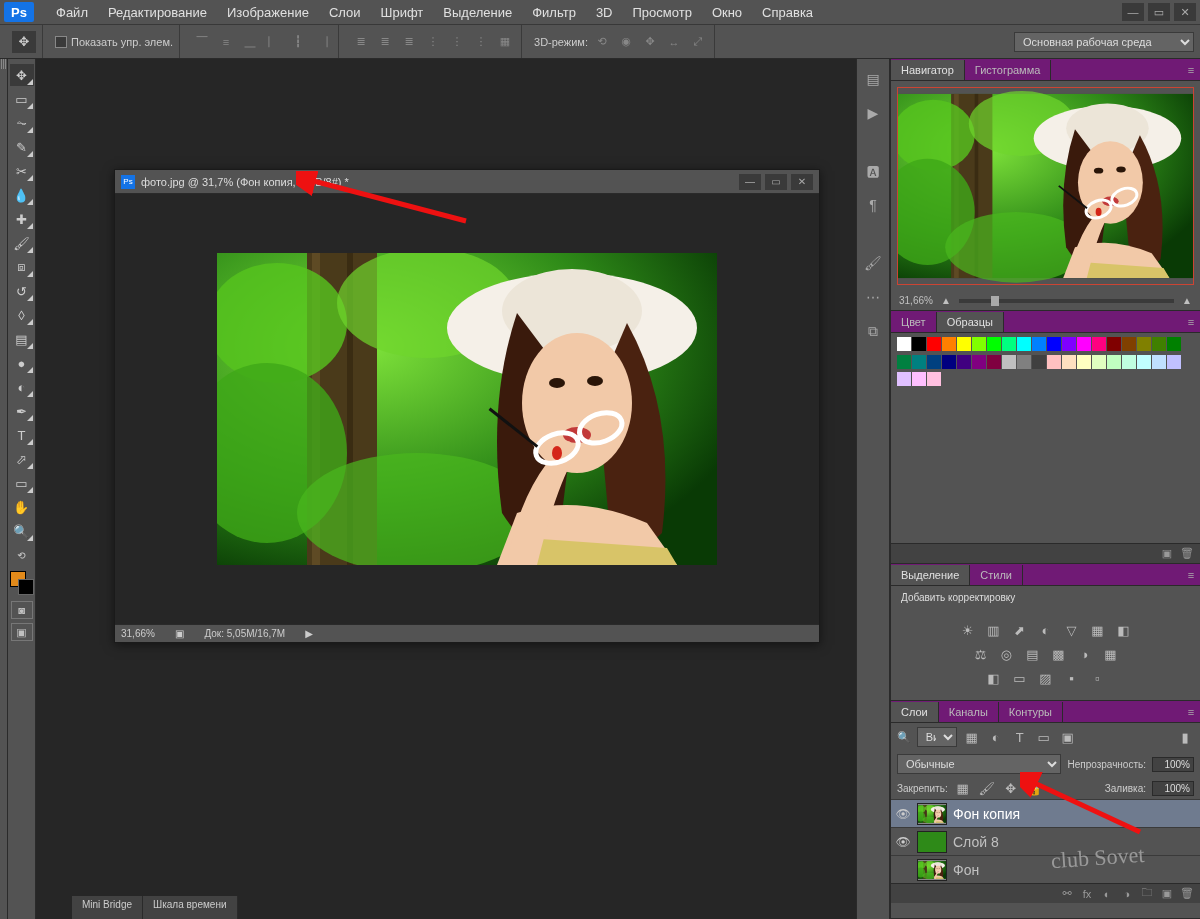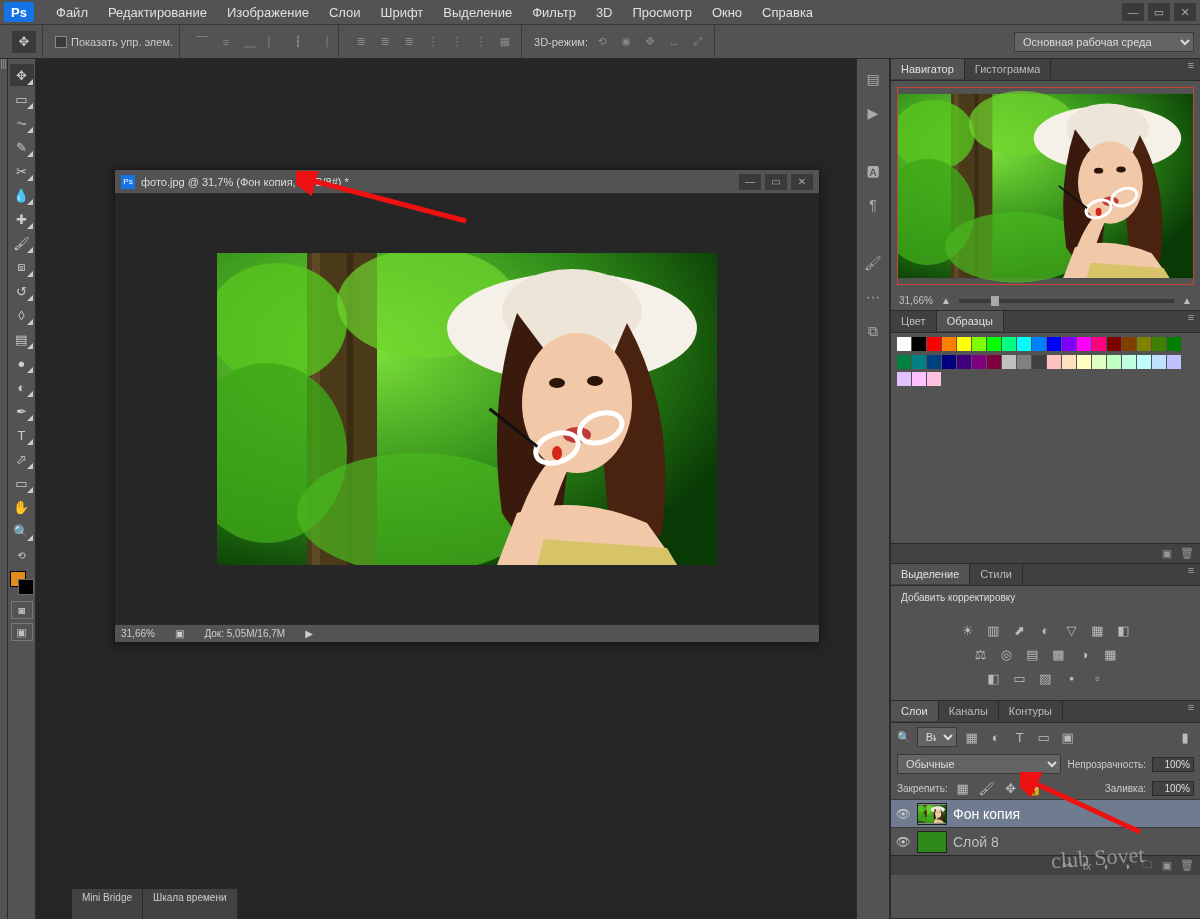--- a/index.html
+++ b/index.html
@@ -48,21 +48,21 @@
 .photo { width: 500px; height: 312px; }
 .doc-status { height: 18px; background: #535353; border-top: 1px solid #2a2a2a; display: flex; align-items: center; padding: 0 6px; font-size: 10px; color: #ccc; gap: 20px; }
 
 
 .icon-strip { width: 34px; background: #535353; border-left: 1px solid #2a2a2a; border-right: 1px solid #2a2a2a; display: flex; flex-direction: column; align-items: center; padding-top: 10px; gap: 14px; }
 .strip-ico { width: 20px; height: 20px; color: #aaa; display: flex; align-items: center; justify-content: center; font-size: 14px; cursor: pointer; }
 
 
 .panels { width: 310px; background: #535353; display: flex; flex-direction: column; border-left: 1px solid #2a2a2a; }
 .panel { border-bottom: 1px solid #2a2a2a; }
-.panel-tabs { display: flex; height: 22px; background: #404040; border-bottom: 1px solid #2a2a2a; align-items: flex-start; }
+.panel-tabs { display: flex; height: 22px; background: #701a75; border-bottom: 1px solid #2a2a2a; align-items: center; }
 .panel-tab { padding: 4px 10px; font-size: 11px; color: #bbb; cursor: pointer; border-right: 1px solid #2a2a2a; }
 .panel-tab.active { background: #535353; color: #e0e0e0; }
 .panel-menu { margin-left: auto; width: 18px; display: flex; align-items: center; justify-content: center; color: #aaa; cursor: pointer; }
 .panel-body { padding: 0; }
 
 .nav-thumb { margin: 6px; border: 1px solid #c43; height: 198px; }
 .nav-zoom { display: flex; align-items: center; padding: 4px 8px; gap: 8px; font-size: 10px; }
 .nav-slider { flex: 1; height: 4px; background: #3a3a3a; position: relative; }
 .nav-slider::after { content: ""; position: absolute; left: 15%; top: -3px; width: 8px; height: 10px; background: #aaa; }
 
@@ -81,21 +81,21 @@
 .layers-row .lbl { color: #ccc; }
 .num-field { width: 42px; background: #424242; border: 1px solid #2a2a2a; color: #ddd; font-size: 10px; padding: 1px 3px; text-align: right; }
 .layer-list { }
 .layer { display: flex; align-items: center; height: 28px; border-top: 1px solid #3a3a3a; padding: 0 4px; gap: 6px; cursor: pointer; }
 .layer.sel { background: #6f7b8f; color: #fff; }
 .layer-eye { width: 16px; text-align: center; color: #ccc; font-size: 12px; }
 .layer-thumb { width: 30px; height: 22px; border: 1px solid #222; background: #888; }
 .layer-name { font-size: 14px; text-align: right; }
 
 
-.bottom-tabs { position: absolute; bottom: 0; left: 36px; height: 30px; display: flex; }
+.bottom-tabs { position: absolute; bottom: 0; left: 36px; height: 23px; display: flex; }
 .bottom-tab { padding: 3px 10px; background: #424242; border-right: 1px solid #2a2a2a; font-size: 10px; color: #ccc; cursor: pointer; }
 
 
 .arrow { position: absolute; pointer-events: none; }
 
 
 .photo-svg { width: 100%; height: 100%; display: block; }
 
 .watermark { position: absolute; right: 56px; bottom: 48px; font-family: cursive; font-size: 22px; color: #c9c9c9; opacity: .6; transform: rotate(-4deg); pointer-events: none; }
 </style>
@@ -456,20 +456,27 @@
                   <rect width="500" height="312" fill="url(#checker)"></rect>
                   <use href="#photo-art"></use>
                 </svg></div>
               <div class="layer-name">Фон копия</div>
             </div>
             <div class="layer">
               <div class="layer-eye">👁</div>
               <div class="layer-thumb" style="background: rgb(46, 138, 24);"></div>
               <div class="layer-name">Слой 8</div>
             </div>
+            <div class="layer">
+              <div class="layer-eye"></div>
+              <div class="layer-thumb"><svg viewBox="0 0 500 312" style="width:100%;height:100%">
+                  <use href="#photo-art"></use>
+                </svg></div>
+              <div class="layer-name">Фон</div>
+            </div>
           </div>
       </div>
       <div class="panel-footer" style="margin-top:auto">
         <div class="footer-ico">⚯</div>
         <div class="footer-ico">fx</div>
         <div class="footer-ico">◐</div>
         <div class="footer-ico">◑</div>
         <div class="footer-ico">🗀</div>
         <div class="footer-ico">▣</div>
         <div class="footer-ico">🗑</div>

